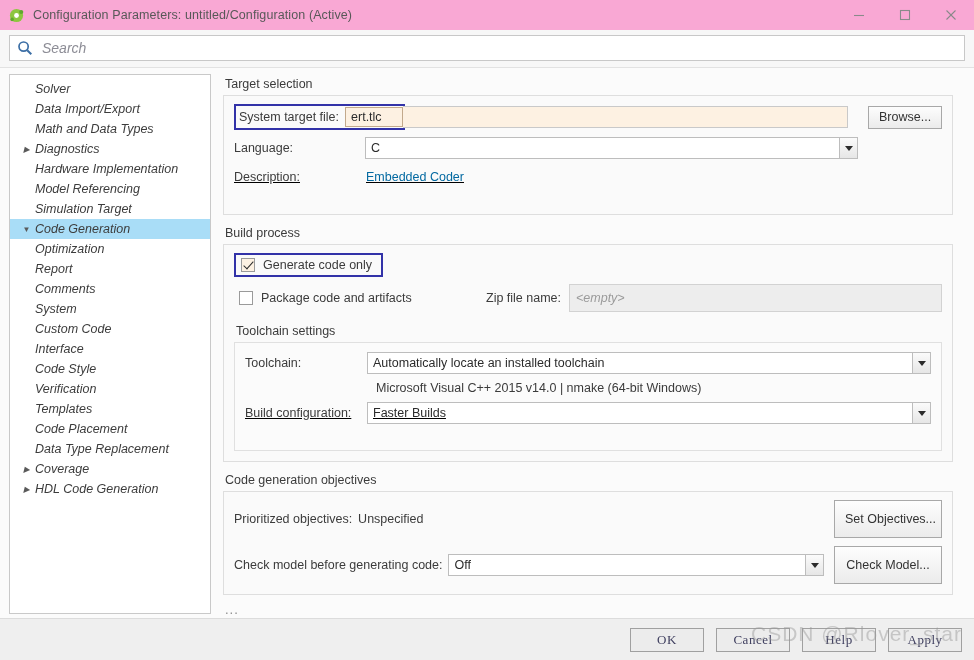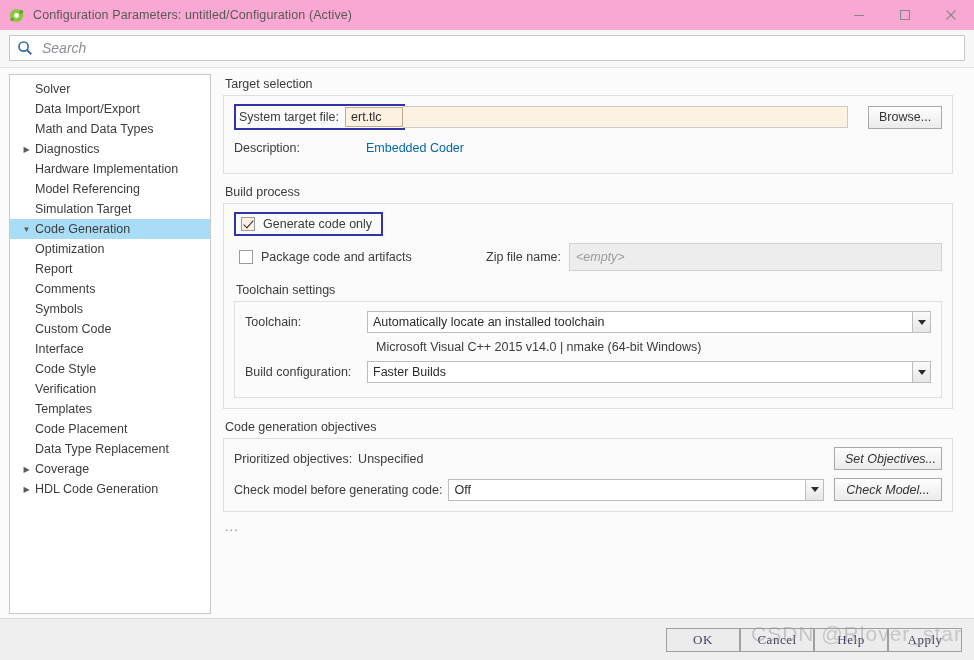--- a/index.html
+++ b/index.html
@@ -96,20 +96,21 @@
 
   
   .sidebar {
     width: 202px;
     flex: 0 0 202px;
     background: #ffffff;
     border: 1px solid #c9c9c9;
     overflow: hidden;
     padding-top: 4px;
     height: 540px;
+    font-style: italic;
   }
   .tree-item {
     height: 20px;
     display: flex;
     align-items: center;
     font-size: 12.5px;
     color: #3c3c3c;
     padding-left: 10px;
     white-space: nowrap;
     cursor: default;
@@ -145,21 +146,21 @@
     padding: 8px 10px 10px 10px;
     margin-bottom: 11px;
   }
 
   .row {
     display: flex;
     align-items: center;
     min-height: 22px;
     margin-bottom: 7px;
   }
-  .row:last-child { margin-bottom: 4px; }
+  .row:last-child { margin-bottom: 16px; text-decoration: underline; }
   .lbl {
     font-size: 12.5px;
     color: #3b3b3b;
     white-space: nowrap;
   }
 
   
   .hl-rect {
     border: 2px solid #3232a8;
     display: inline-flex;
@@ -306,21 +307,21 @@
     border-bottom: 4.5px solid transparent;
     border-left: 6px solid #555;
     margin-right: 8px;
   }
 
   .lbl-w1 { width: 131px; flex: 0 0 131px; }
   .lbl-w2 { width: 122px; flex: 0 0 122px; }
 
   .objectives-row { display:flex; align-items:center; margin-bottom: 8px; }
   .objectives-row:last-child { margin-bottom: 0; }
-  .obj-btn { width: 108px; height: 23px; margin-left: 10px; flex: 0 0 108px; font-style: italic; }
+  .obj-btn { width: 108px; height: 38px; margin-left: 10px; flex: 0 0 108px; }
   .prio-label { font-size: 12.5px; color:#3b3b3b; }
   .prio-val { font-size: 12.5px; color:#3b3b3b; margin-left: 6px; flex: 1 1 auto; }
 
   .ellipsis {
     font-size: 13px;
     color: #8c8c8c;
     margin-left: 2px;
     letter-spacing: 1px;
     line-height: 10px;
     padding-top: 4px;
@@ -328,20 +329,21 @@
 
   
   .footer {
     flex: 0 0 42px;
     background: #efefef;
     border-top: 1px solid #dcdcdc;
     display: flex;
     align-items: center;
     justify-content: flex-end;
     padding-right: 12px;
+    gap: 12px;
     position: relative;
   }
   .footer-btn {
     width: 74px;
     height: 24px;
     border: 1px solid #a0a0a0;
     background: #ececec;
     font-family: "Liberation Serif", serif;
     font-size: 13px;
     color: #404060;
@@ -446,21 +448,21 @@
       <div class="tree-item indent1">
         <span class="tree-label">Optimization</span>
       </div>
       <div class="tree-item indent1">
         <span class="tree-label">Report</span>
       </div>
       <div class="tree-item indent1">
         <span class="tree-label">Comments</span>
       </div>
       <div class="tree-item indent1">
-        <span class="tree-label">Symbols</span>
+        <span class="tree-label">System</span>
       </div>
       <div class="tree-item indent1">
         <span class="tree-label">Custom Code</span>
       </div>
       <div class="tree-item indent1">
         <span class="tree-label">Interface</span>
       </div>
       <div class="tree-item indent1">
         <span class="tree-label">Code Style</span>
       </div>
@@ -493,20 +495,30 @@
 
         <div class="row">
           <div class="hl-rect">
             <span class="lbl stf-label">System target file:</span>
             <span class="stf-value-box">ert.tlc</span>
           </div>
           <div class="stf-tail"></div>
           <button class="btn browse-btn">Browse...</button>
         </div>
 
+        <div class="row">
+          <span class="lbl lbl-w1">Language:</span>
+          <div class="combo">
+            <div class="input-flat">C</div>
+            <div class="combo-arrow">
+                <span class="caret"></span>
+              </div>
+          </div>
+          <div style="width:84px;flex:0 0 84px;"></div>
+        </div>
 
         <div class="row">
           <span class="lbl lbl-w1">Description:</span>
           <span class="desc-val">Embedded Coder</span>
         </div>
       </div>
 
       <div class="group-title">Build process</div>
       <div class="group-box">
 

